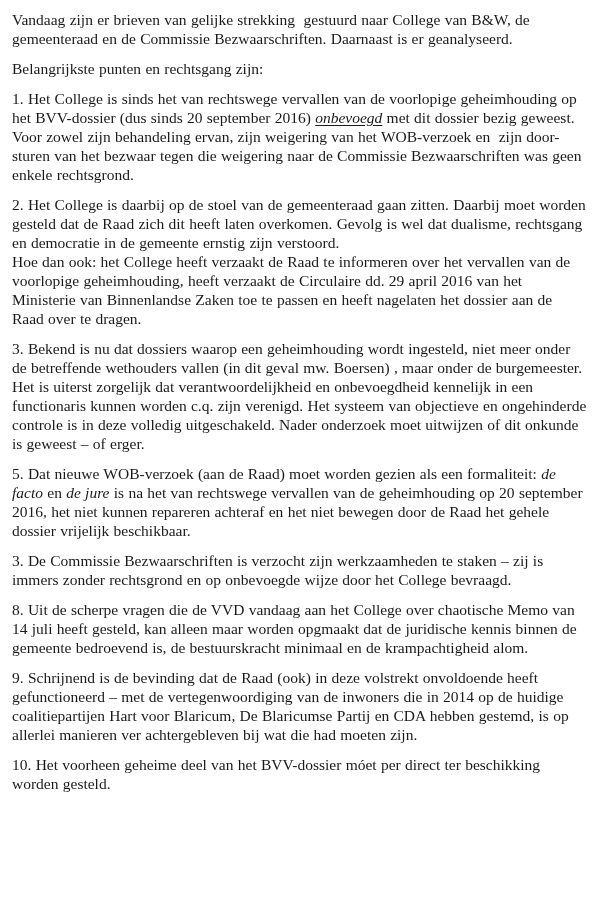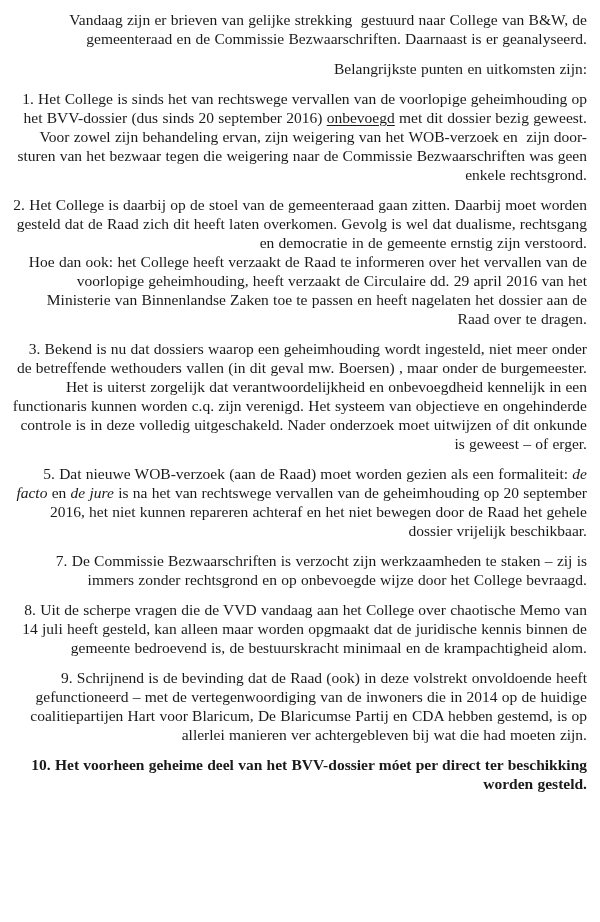--- a/index.html
+++ b/index.html
@@ -13,39 +13,38 @@
     box-sizing: border-box;
     padding: 10px 13px 10px 12px;
     background: #ffffff;
     font-family: "Liberation Serif", "DejaVu Serif", serif;
     font-size: 15.5px;
     line-height: 19px;
     color: #1a1a1a;
     overflow: hidden;
     
     filter: blur(0.22px);
-    text-align: right;
   }
   .para {
     margin: 0 0 11px 0;
     white-space: pre-wrap;       
     word-spacing: 0.4px;
   }
-  .para:last-child { margin-bottom: 0; font-weight: bold; }
-  .underline { text-decoration: underline; text-underline-offset: 2px; }
+  .para:last-child { margin-bottom: 0; }
+  .underline { text-decoration: underline; text-underline-offset: 2px; font-style: italic; }
   .italic { font-style: italic; }
 </style>
 </head>
 <body>
 
 <div class="page">
 <p class="para"><span>Vandaag zijn er brieven van gelijke strekking  gestuurd naar College van B&amp;W, de gemeenteraad en de Commissie Bezwaarschriften. Daarnaast is er geanalyseerd.</span></p>
-    <p class="para"><span>Belangrijkste punten en uitkomsten zijn:</span></p>
+    <p class="para"><span>Belangrijkste punten en rechtsgang zijn:</span></p>
     <p class="para"><span>1. Het College is sinds het van rechtswege vervallen van de voorlopige geheimhouding op het BVV-dossier (dus sinds 20 september 2016) </span><span class="underline">onbevoegd</span><span> met dit dossier bezig geweest. Voor zowel zijn behandeling ervan, zijn weigering van het WOB-verzoek en  zijn door-sturen van het bezwaar tegen die weigering naar de Commissie Bezwaarschriften was geen enkele rechtsgrond.</span></p>
     <p class="para"><span>2. Het College is daarbij op de stoel van de gemeenteraad gaan zitten. Daarbij moet worden gesteld dat de Raad zich dit heeft laten overkomen. Gevolg is wel dat dualisme, rechtsgang en democratie in de gemeente ernstig zijn verstoord.
 Hoe dan ook: het College heeft verzaakt de Raad te informeren over het vervallen van de voorlopige geheimhouding, heeft verzaakt de Circulaire dd. 29 april 2016 van het Ministerie van Binnenlandse Zaken toe te passen en heeft nagelaten het dossier aan de Raad over te dragen.</span></p>
     <p class="para"><span>3. Bekend is nu dat dossiers waarop een geheimhouding wordt ingesteld, niet meer onder de betreffende wethouders vallen (in dit geval mw. Boersen) , maar onder de burgemeester. Het is uiterst zorgelijk dat verantwoordelijkheid en onbevoegdheid kennelijk in een functionaris kunnen worden c.q. zijn verenigd. Het systeem van objectieve en ongehinderde controle is in deze volledig uitgeschakeld. Nader onderzoek moet uitwijzen of dit onkunde is geweest – of erger.</span></p>
     <p class="para"><span>5. Dat nieuwe WOB-verzoek (aan de Raad) moet worden gezien als een formaliteit: </span><span class="italic">de facto</span><span> en </span><span class="italic">de jure</span><span> is na het van rechtswege vervallen van de geheimhouding op 20 september 2016, het niet kunnen repareren achteraf en het niet bewegen door de Raad het gehele dossier vrijelijk beschikbaar.</span></p>
-    <p class="para"><span>7. De Commissie Bezwaarschriften is verzocht zijn werkzaamheden te staken – zij is immers zonder rechtsgrond en op onbevoegde wijze door het College bevraagd.</span></p>
+    <p class="para"><span>3. De Commissie Bezwaarschriften is verzocht zijn werkzaamheden te staken – zij is immers zonder rechtsgrond en op onbevoegde wijze door het College bevraagd.</span></p>
     <p class="para"><span>8. Uit de scherpe vragen die de VVD vandaag aan het College over chaotische Memo van 14 juli heeft gesteld, kan alleen maar worden opgmaakt dat de juridische kennis binnen de gemeente bedroevend is, de bestuurskracht minimaal en de krampachtigheid alom.</span></p>
     <p class="para"><span>9. Schrijnend is de bevinding dat de Raad (ook) in deze volstrekt onvoldoende heeft gefunctioneerd – met de vertegenwoordiging van de inwoners die in 2014 op de huidige coalitiepartijen Hart voor Blaricum, De Blaricumse Partij en CDA hebben gestemd, is op allerlei manieren ver achtergebleven bij wat die had moeten zijn.</span></p>
     <p class="para"><span>10. Het voorheen geheime deel van het BVV-dossier móet per direct ter beschikking worden gesteld.</span></p>
   </div>
 
 </body></html>

